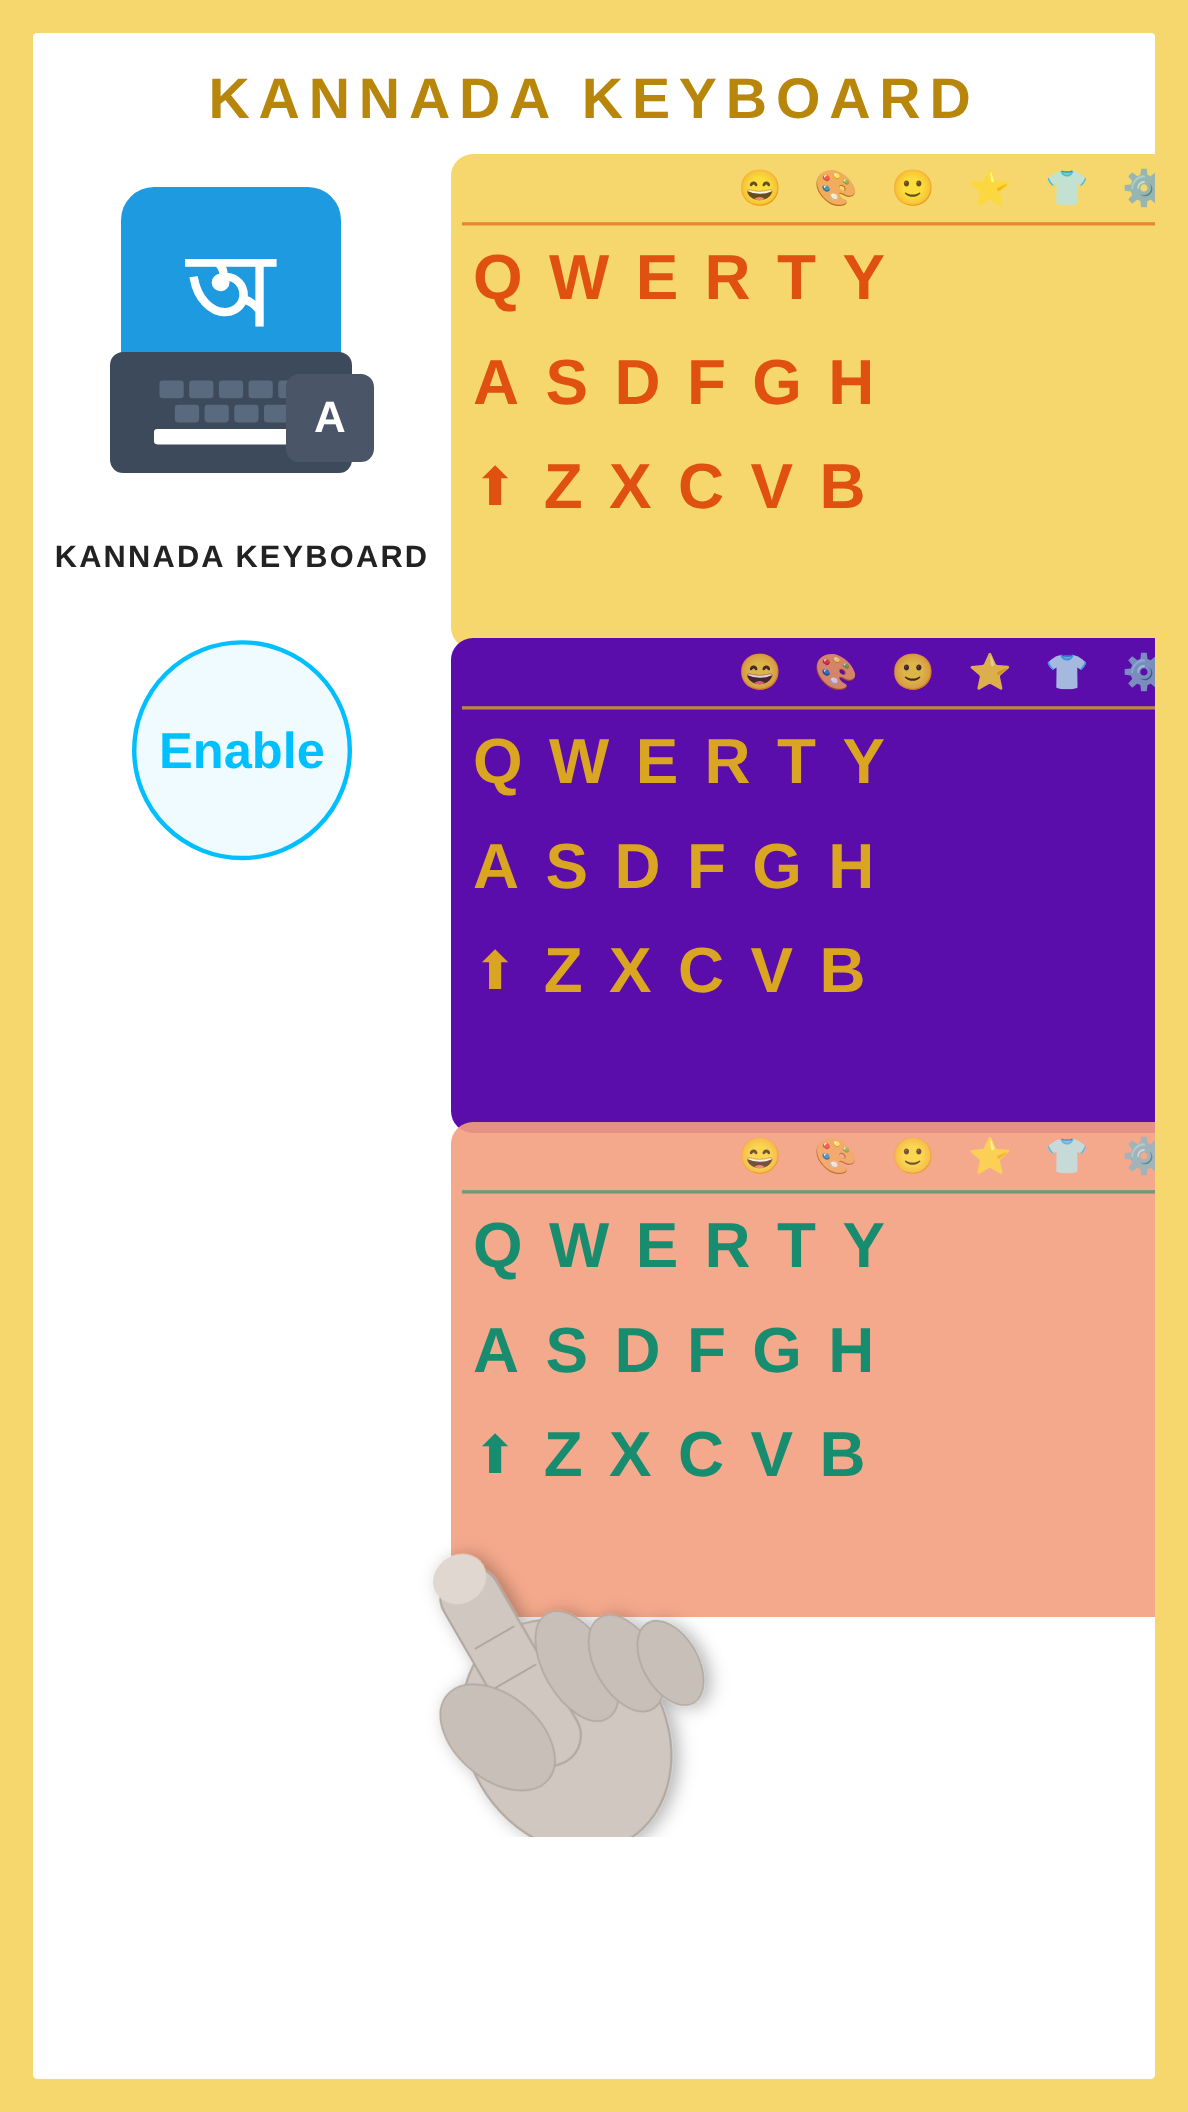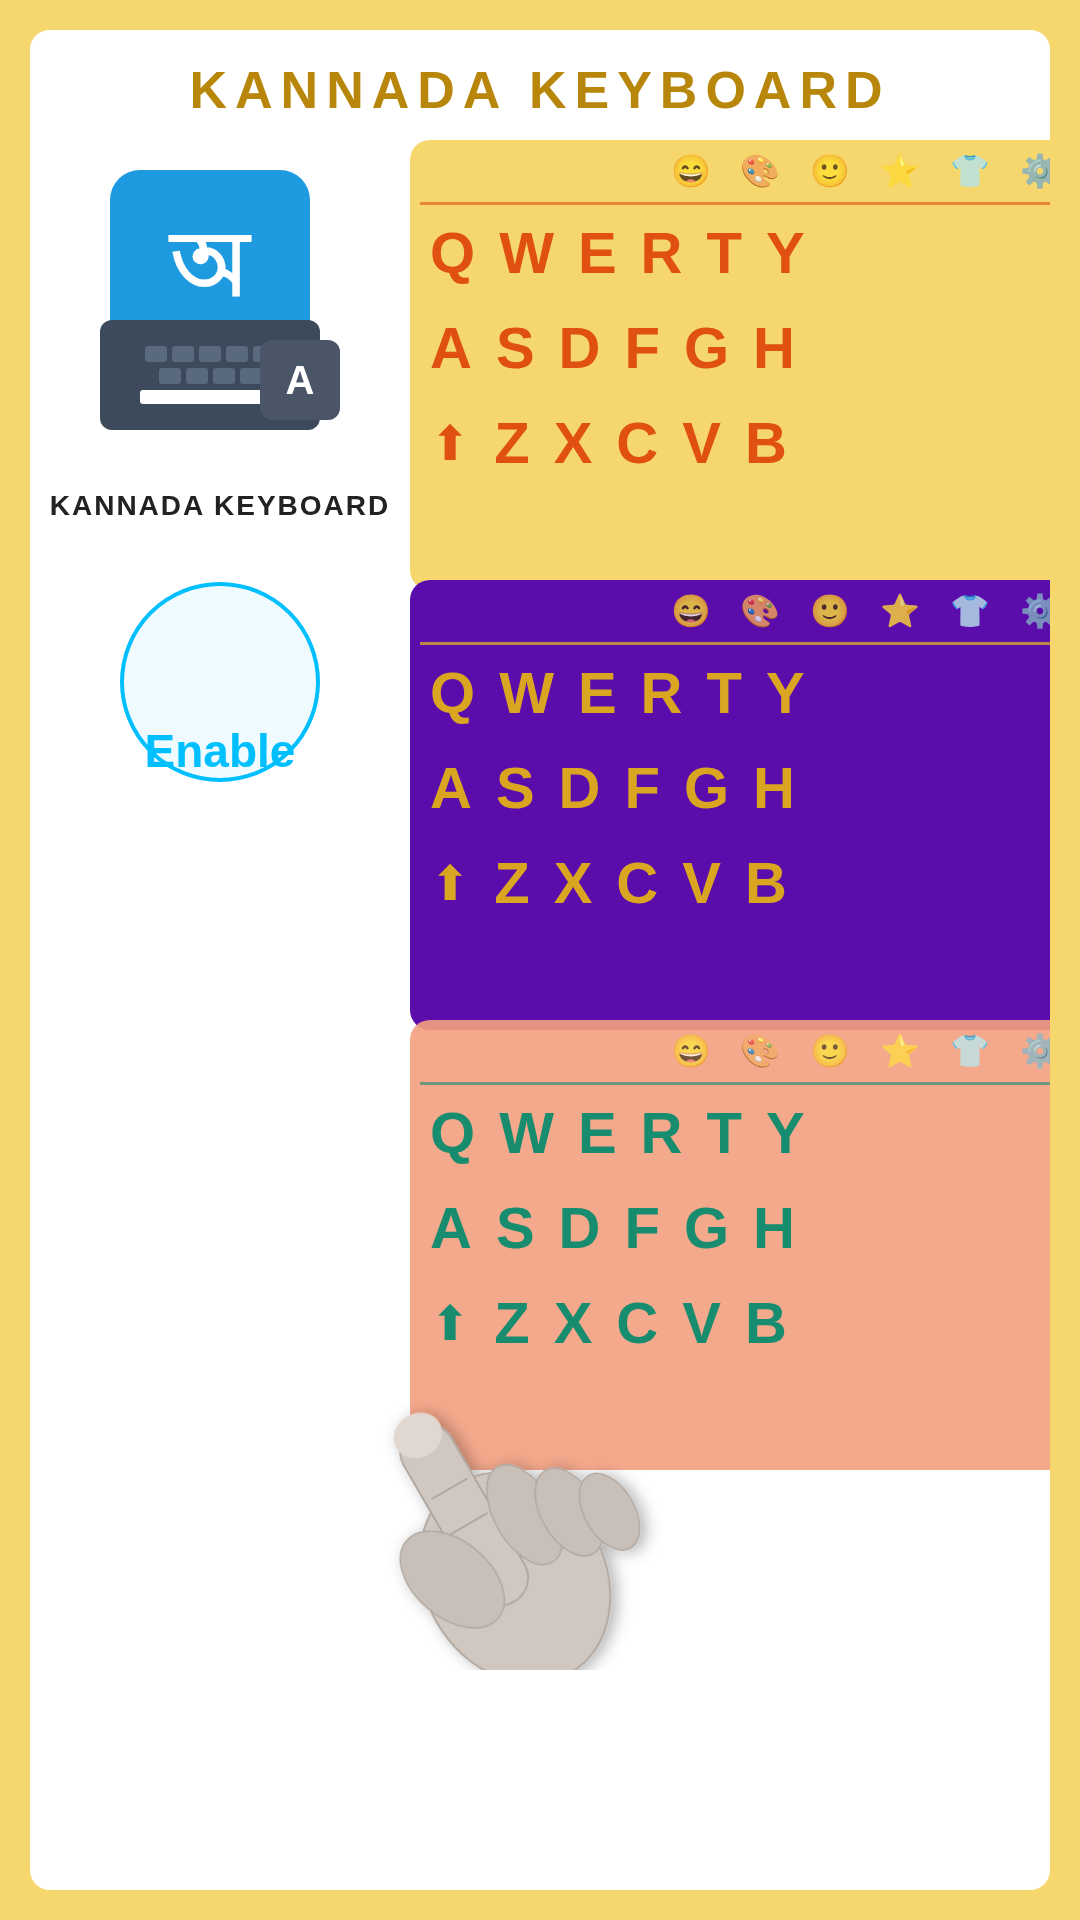--- a/index.html
+++ b/index.html
@@ -13,21 +13,21 @@
       position: relative;
     }
 
     .main-card {
       position: absolute;
       top: 30px;
       left: 30px;
       right: 30px;
       bottom: 30px;
       background: #FFFFFF;
-      border-radius: 20px;
+      border-radius: 4px;
       overflow: hidden;
     }
 
     .title-section {
       background: #FFFFFF;
       padding: 30px 20px 20px;
       text-align: center;
     }
 
     .title-text {
@@ -145,21 +145,21 @@
     }
 
     
     .circle-button {
       width: 200px;
       height: 200px;
       border-radius: 50%;
       border: 4px solid #00BFFF;
       background: rgba(224, 248, 255, 0.5);
       display: flex;
-      align-items: flex-end;
+      align-items: center;
       justify-content: center;
       cursor: pointer;
       margin-top: 60px;
     }
 
     .circle-button-text {
       font-size: 46px;
       font-weight: 600;
       color: #00BFFF;
     }

